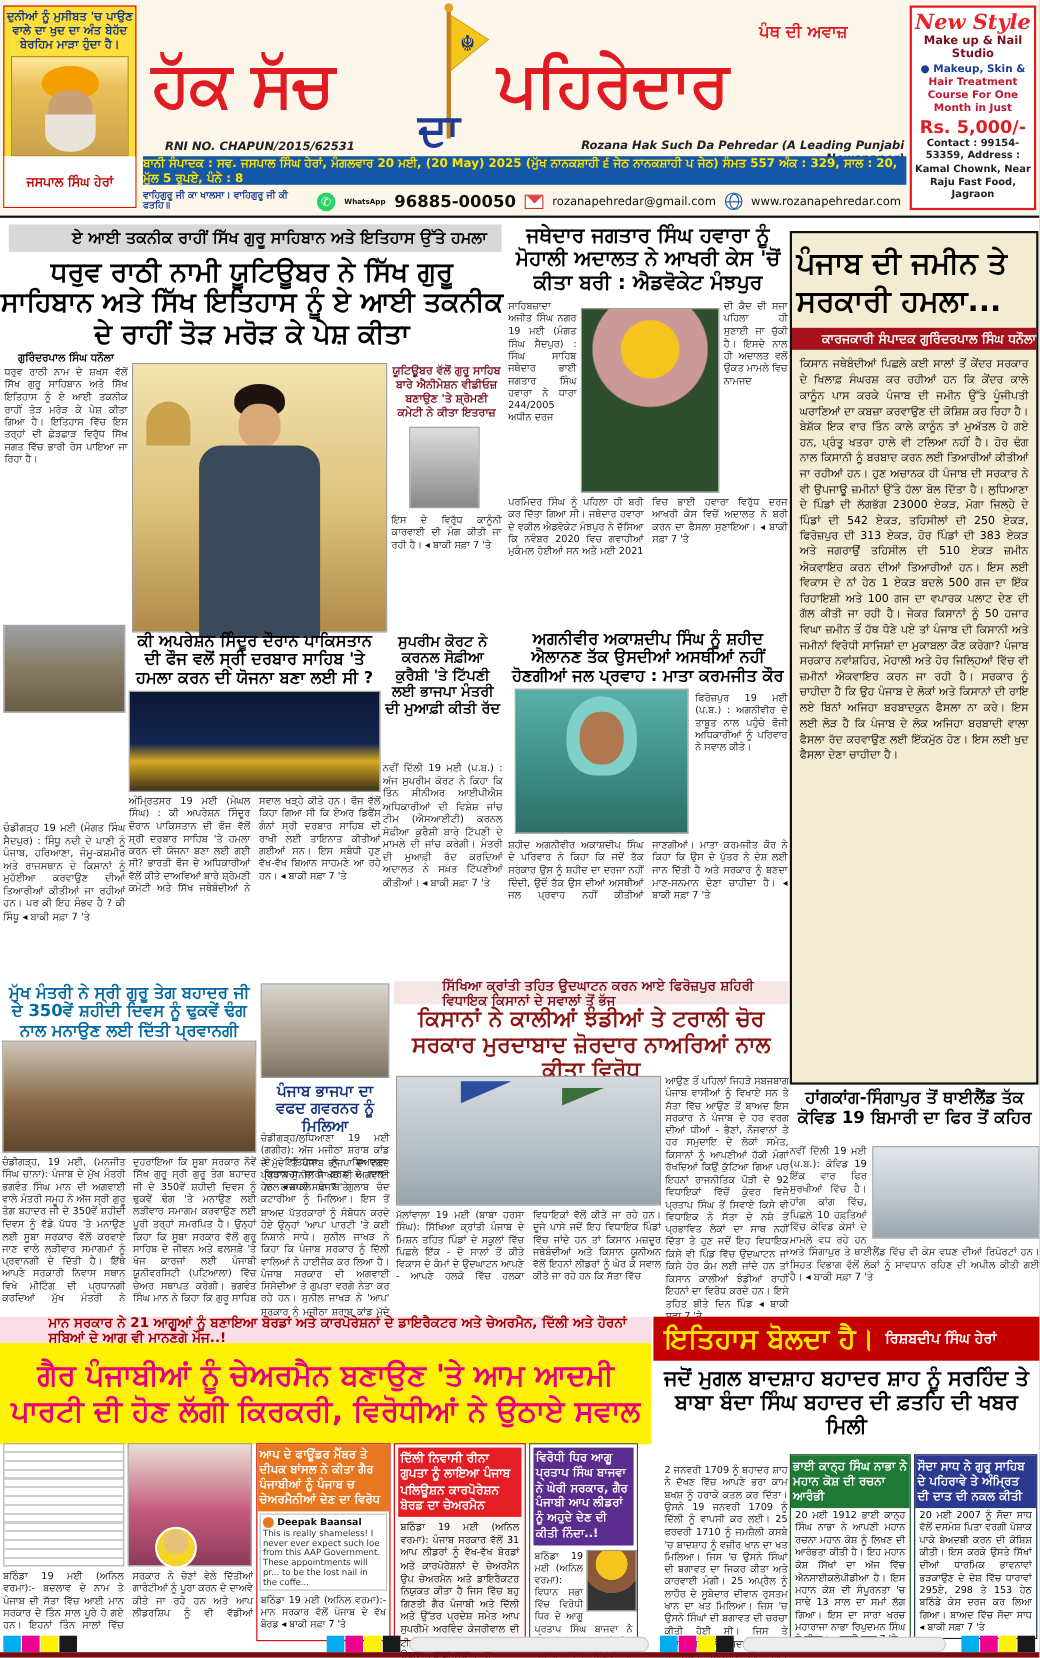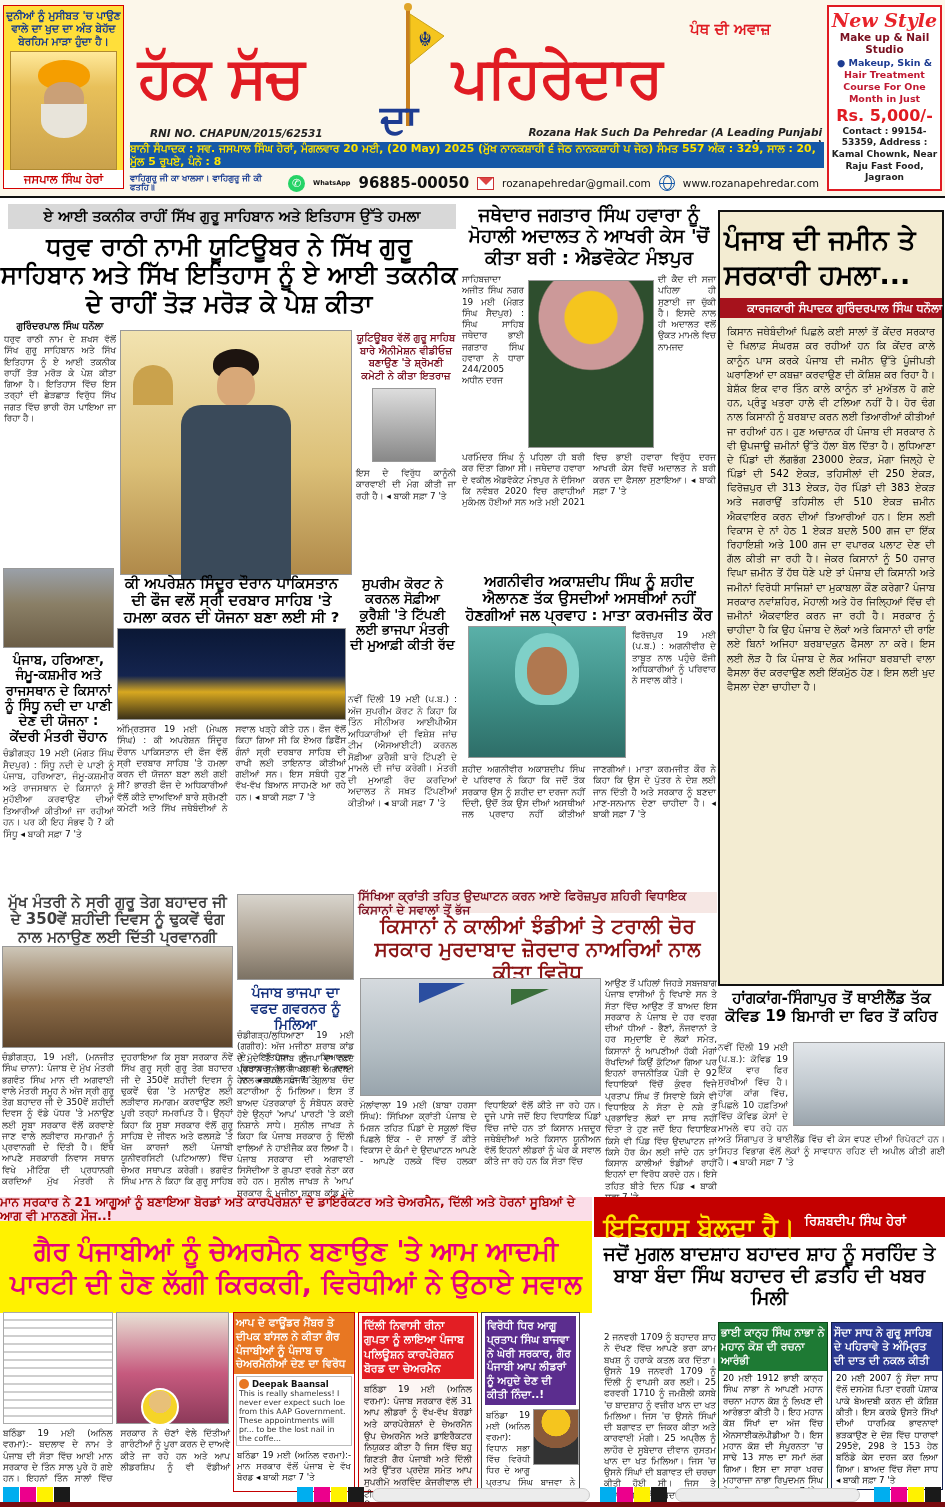--- a/index.html
+++ b/index.html
@@ -11,21 +11,21 @@
   .bt { font-size:9.5px; line-height:1.28; text-align:justify; color:#101010; }
 
   
   #header-band { left:0; top:0; width:945px; height:198px; background:#fcf7ea; border-bottom:2px solid #111; }
   #left-ad { left:3px; top:5px; width:121px; height:184px; background:#ffdf3a; border:1.5px solid #d40000; display:flex; flex-direction:column; }
   #left-ad .quote { color:#11368f; font-weight:bold; font-size:10.5px; text-align:center; padding:3px 2px; line-height:1.25; }
   #left-ad .photo { flex:1; margin:0 6px; background:linear-gradient(180deg,#ffe99a 0%,#e8c05a 30%,#caa24c 100%); border:1px solid #b08a30; position:relative; }
   #left-ad .photo .turban { position:absolute; left:50%; top:8px; transform:translateX(-50%); width:52px; height:30px; border-radius:50% 50% 45% 45%; background:#f59e00; }
   #left-ad .photo .face { position:absolute; left:50%; top:30px; transform:translateX(-50%); width:40px; height:34px; border-radius:45%; background:#caa077; }
   #left-ad .photo .beard { position:absolute; left:50%; top:52px; transform:translateX(-50%); width:46px; height:34px; border-radius:0 0 50% 50%; background:#e8e4da; }
-  #left-ad .name { background:#fff; color:#c40000; font-weight:bold; font-size:11.5px; text-align:center; padding:2px 0; }
+  #left-ad .name { background:#fff; color:#c40000; font-weight:bold; font-size:11.5px; text-align:center; padding:16px 0; }
   #mast-title1 { left:138px; top:44px; font-size:57px; font-weight:bold; color:#e01b22; letter-spacing:-1px; }
   #mast-title2 { left:452px; top:44px; font-size:57px; font-weight:bold; color:#e01b22; letter-spacing:-1px; }
   #mast-da { left:380px; top:96px; font-size:40px; font-weight:bold; color:#1d3c92; }
   #mast-tagline { left:690px; top:20px; font-size:15px; font-weight:bold; color:#e01b22; }
   #mast-flag { left:368px; top:2px; }
   #mast-rni { left:150px; top:127px; font-size:10.5px; font-weight:bold; font-style:italic; color:#222; }
   #mast-eng { left:470px; top:126px; width:352px; font-size:10.5px; font-weight:bold; font-style:italic; color:#222; text-align:right; }
   #mast-bar { left:130px; top:142px; width:694px; height:26px; background:#1558a7; color:#ffe400; font-weight:bold; font-size:10.8px; display:flex; align-items:center; justify-content:center; }
   #mast-contact { left:130px; top:170px; width:694px; height:26px; display:flex; align-items:center; gap:8px; font-size:10.5px; color:#111; }
   #mast-contact .wah { color:#11368f; font-size:8.5px; font-weight:bold; width:150px; line-height:1.1; }
@@ -39,21 +39,21 @@
   #right-ad { left:827px; top:5px; width:115px; height:186px; background:#fff; border:2px solid #e01b22; text-align:center; padding:2px; }
   #right-ad .brand { font-size:19px; font-weight:bold; font-style:italic; color:#e8232a; font-family:"DejaVu Serif","Liberation Serif",serif; }
   #right-ad .sub { font-size:10.5px; font-weight:bold; color:#7a1020; }
   #right-ad .offer { font-size:9.5px; font-weight:bold; color:#c01830; line-height:1.25; margin-top:2px; }
   #right-ad .offer::first-line { color:#1d3c92; }
   #right-ad .price { font-size:16px; font-weight:bold; color:#e01b22; margin:1px 0; }
   #right-ad .addr { font-size:9px; font-weight:bold; color:#222; line-height:1.3; }
 
   
   #lead-kicker { left:8px; top:204px; width:448px; height:25px; background:#d8d8d8; font-size:14.5px; }
-  #lead-kicker, .vcent { display:flex; align-items:center; justify-content:center; }
+  #lead-kicker, .vcent { display:flex; align-items:center; justify-content:center;padding-left:44px; }
   #lead-headline { left:0; top:233px; width:458px; font-size:24.5px; }
   #lead-byline { left:4px; top:320px; width:112px; font-size:9.5px; font-weight:bold; text-align:center; }
   #lead-col1 { left:4px; top:334px; width:112px; height:182px; }
   #lead-photo { left:120px; top:330px; width:232px; height:245px; background:linear-gradient(180deg,#f2e3b0 0%,#dcc078 55%,#b08a4a 100%); position:absolute; }
   #lead-photo .dome { position:absolute; left:12px; top:34px; width:40px; height:40px; border-radius:50% 50% 0 0; background:#caa24c; }
   #lead-photo .person { position:absolute; left:50%; top:18px; transform:translateX(-50%); width:120px; height:230px; }
   #lead-photo .hair { position:absolute; left:50%; top:0; transform:translateX(-50%); width:46px; height:30px; border-radius:50% 50% 40% 40%; background:#1d1410; }
   #lead-photo .face2 { position:absolute; left:50%; top:18px; transform:translateX(-50%); width:38px; height:40px; border-radius:45%; background:#d8a878; }
   #lead-photo .shirt { position:absolute; left:50%; top:56px; transform:translateX(-50%); width:110px; height:175px; border-radius:20px 20px 0 0; background:#3a4a5a; }
   #lead-sub { left:356px; top:332px; width:100px; font-size:10px; font-weight:bold; color:#7a1020; text-align:center; line-height:1.25; }
@@ -104,21 +104,21 @@
   #f-colr { left:605px; top:978px; width:112px; height:218px; font-size:8.8px; }
   #f-bottom { left:360px; top:1100px; width:241px; height:97px; column-count:2; column-gap:8px; }
   #cv-headline { left:718px; top:990px; width:227px; font-size:15.2px; }
   #cv-block { left:718px; top:1042px; width:227px; height:158px; }
   #cv-photo { float:right; width:152px; height:84px; margin:0 0 4px 5px; background:linear-gradient(180deg,#e2e6ea 0%,#c0c8ce 55%,#9aa4ac 100%); border:1px solid #999; }
 
   
   #aap-kicker { left:0; top:1197px; width:592px; height:24px; background:#fbdde8; color:#a00000; font-weight:bold; font-size:12.2px; }
   #aap-box { left:0; top:1221px; width:592px; height:92px; background:#fff200; display:flex; align-items:center; justify-content:center; }
   #aap-headline { font-size:26.5px; font-weight:bold; color:#e6007e; text-align:center; line-height:1.25; }
-  #hi-bar { left:594px; top:1197px; width:351px; height:40px; background:#c40000; display:flex; align-items:flex-start; gap:10px; padding:16px 10px; }
+  #hi-bar { left:594px; top:1197px; width:351px; height:40px; background:#c40000; display:flex; align-items:center; gap:10px; padding:4px 10px; }
   #hi-title { color:#ffe400; font-size:25px; font-weight:bold; }
   #hi-byline { color:#fff; font-size:13px; font-weight:bold; }
   #hi-headline { left:594px; top:1242px; width:351px; font-size:19px; }
 
   
   #atishi { left:3px; top:1312px; width:227px; height:180px; }
   #atishi .doc { position:absolute; left:0; top:0; width:110px; height:112px; background:repeating-linear-gradient(180deg,#fff 0 6px,#cfcfcf 6px 8px); border:1px solid #aaa; }
   #atishi .pic { position:absolute; left:113px; top:0; width:113px; height:112px; background:linear-gradient(180deg,#e8e0d4 0%,#c65a7e 55%,#8d3a5a 100%); border:1px solid #999; }
   #atishi .inset { position:absolute; left:138px; top:76px; width:38px; height:38px; border-radius:50%; background:radial-gradient(circle at 50% 35%, #e8c078 0 40%, #f5d428 41% 100%); border:2px solid #fff; }
   #atishi .txt { position:absolute; left:0; top:116px; width:227px; height:64px; column-count:2; column-gap:8px; }
@@ -226,39 +226,38 @@
   <div class="abs bt" id="ha-col2">ਦੀ ਕੈਦ ਦੀ ਸਜਾ ਪਹਿਲਾ ਹੀ ਸੁਣਾਈ ਜਾ ਚੁੱਕੀ ਹੈ। ਇਸਦੇ ਨਾਲ ਹੀ ਅਦਾਲਤ ਵਲੋਂ ਉਕਤ ਮਾਮਲੇ ਵਿਚ ਨਾਮਜਦ</div>
   <div class="abs bt" id="ha-bottom" style="font-size:8.8px">ਪਰਮਿੰਦਰ ਸਿੰਘ ਨੂੰ ਪਹਿਲਾ ਹੀ ਬਰੀ ਕਰ ਦਿੱਤਾ ਗਿਆ ਸੀ। ਜਥੇਦਾਰ ਹਵਾਰਾ ਦੇ ਵਕੀਲ ਐਡਵੋਕੇਟ ਮੰਝਪੁਰ ਨੇ ਦੱਸਿਆ ਕਿ ਨਵੰਬਰ 2020 ਵਿਚ ਗਵਾਹੀਆਂ ਮੁਕੰਮਲ ਹੋਈਆਂ ਸਨ ਅਤੇ ਮਈ 2021 ਵਿਚ ਭਾਈ ਹਵਾਰਾ ਵਿਰੁੱਧ ਦਰਜ ਆਖਰੀ ਕੇਸ ਵਿਚੋਂ ਅਦਾਲਤ ਨੇ ਬਰੀ ਕਰਨ ਦਾ ਫੈਸਲਾ ਸੁਣਾਇਆ।  ◂ ਬਾਕੀ ਸਫ਼ਾ 7 'ਤੇ</div>
 
   <div class="abs" id="sidebar">
     <div id="sb-headline">ਪੰਜਾਬ ਦੀ ਜਮੀਨ ਤੇ ਸਰਕਾਰੀ ਹਮਲਾ...</div>
     <div id="sb-editor">ਕਾਰਜਕਾਰੀ ਸੰਪਾਦਕ ਗੁਰਿੰਦਰਪਾਲ ਸਿੰਘ ਧਨੌਲਾ</div>
     <div id="sb-body">ਕਿਸਾਨ ਜਥੇਬੰਦੀਆਂ ਪਿਛਲੇ ਕਈ ਸਾਲਾਂ ਤੋਂ ਕੇਂਦਰ ਸਰਕਾਰ ਦੇ ਖਿਲਾਫ਼ ਸੰਘਰਸ਼ ਕਰ ਰਹੀਆਂ ਹਨ ਕਿ ਕੇਂਦਰ ਕਾਲੇ ਕਾਨੂੰਨ ਪਾਸ ਕਰਕੇ ਪੰਜਾਬ ਦੀ ਜਮੀਨ ਉੱਤੇ ਪੂੰਜੀਪਤੀ ਘਰਾਣਿਆਂ ਦਾ ਕਬਜ਼ਾ ਕਰਵਾਉਣ ਦੀ ਕੋਸ਼ਿਸ਼ ਕਰ ਰਿਹਾ ਹੈ। ਬੇਸ਼ੱਕ ਇਕ ਵਾਰ ਤਿੰਨ ਕਾਲੇ ਕਾਨੂੰਨ ਤਾਂ ਮੁਅੱਤਲ ਹੋ ਗਏ ਹਨ, ਪ੍ਰੰਤੂ ਖਤਰਾ ਹਾਲੇ ਵੀ ਟਲਿਆ ਨਹੀਂ ਹੈ। ਹੋਰ ਢੰਗ ਨਾਲ ਕਿਸਾਨੀ ਨੂੰ ਬਰਬਾਦ ਕਰਨ ਲਈ ਤਿਆਰੀਆਂ ਕੀਤੀਆਂ ਜਾ ਰਹੀਆਂ ਹਨ। ਹੁਣ ਅਚਾਨਕ ਹੀ ਪੰਜਾਬ ਦੀ ਸਰਕਾਰ ਨੇ ਵੀ ਉਪਜਾਊ ਜ਼ਮੀਨਾਂ ਉੱਤੇ ਹੱਲਾ ਬੋਲ ਦਿੱਤਾ ਹੈ। ਲੁਧਿਆਣਾ ਦੇ ਪਿੰਡਾਂ ਦੀ ਲੱਗਭੱਗ 23000 ਏਕੜ, ਮੋਗਾ ਜਿਲ੍ਹੇ ਦੇ ਪਿੰਡਾਂ ਦੀ 542 ਏਕੜ, ਤਹਿਸੀਲਾਂ ਦੀ 250 ਏਕੜ, ਫਿਰੋਜ਼ਪੁਰ ਦੀ 313 ਏਕੜ, ਹੋਰ ਪਿੰਡਾਂ ਦੀ 383 ਏਕੜ ਅਤੇ ਜਗਰਾਉਂ ਤਹਿਸੀਲ ਦੀ 510 ਏਕੜ ਜ਼ਮੀਨ ਐਕਵਾਇਰ ਕਰਨ ਦੀਆਂ ਤਿਆਰੀਆਂ ਹਨ। ਇਸ ਲਈ ਵਿਕਾਸ ਦੇ ਨਾਂ ਹੇਠ 1 ਏਕੜ ਬਦਲੇ 500 ਗਜ ਦਾ ਇੱਕ ਰਿਹਾਇਸ਼ੀ ਅਤੇ 100 ਗਜ ਦਾ ਵਪਾਰਕ ਪਲਾਟ ਦੇਣ ਦੀ ਗੱਲ ਕੀਤੀ ਜਾ ਰਹੀ ਹੈ। ਜੇਕਰ ਕਿਸਾਨਾਂ ਨੂੰ 50 ਹਜਾਰ ਵਿਘਾ ਜ਼ਮੀਨ ਤੋਂ ਹੱਥ ਧੋਣੇ ਪਏ ਤਾਂ ਪੰਜਾਬ ਦੀ ਕਿਸਾਨੀ ਅਤੇ ਜਮੀਨਾਂ ਵਿਰੋਧੀ ਸਾਜਿਸ਼ਾਂ ਦਾ ਮੁਕਾਬਲਾ ਕੌਣ ਕਰੇਗਾ? ਪੰਜਾਬ ਸਰਕਾਰ ਨਵਾਂਸ਼ਹਿਰ, ਮੋਹਾਲੀ ਅਤੇ ਹੋਰ ਜਿਲ੍ਹਿਆਂ ਵਿੱਚ ਵੀ ਜ਼ਮੀਨਾਂ ਐਕਵਾਇਰ ਕਰਨ ਜਾ ਰਹੀ ਹੈ। ਸਰਕਾਰ ਨੂੰ ਚਾਹੀਦਾ ਹੈ ਕਿ ਉਹ ਪੰਜਾਬ ਦੇ ਲੋਕਾਂ ਅਤੇ ਕਿਸਾਨਾਂ ਦੀ ਰਾਇ ਲਏ ਬਿਨਾਂ ਅਜਿਹਾ ਬਰਬਾਦਕੁਨ ਫੈਸਲਾ ਨਾ ਕਰੇ। ਇਸ ਲਈ ਲੋੜ ਹੈ ਕਿ ਪੰਜਾਬ ਦੇ ਲੋਕ ਅਜਿਹਾ ਬਰਬਾਦੀ ਵਾਲਾ ਫੈਸਲਾ ਰੱਦ ਕਰਵਾਉਣ ਲਈ ਇੱਕਮੁੱਠ ਹੋਣ। ਇਸ ਲਈ ਖੁਦ ਫੈਸਲਾ ਦੇਣਾ ਚਾਹੀਦਾ ਹੈ।</div>
   </div>
 
   <div class="abs ph" id="indus-photo"></div>
-  <div class="abs hl" id="indus-headline">ਪੰਜਾਬ, ਹਰਿਆਣਾ, ਜੰਮੂ-ਕਸ਼ਮੀਰ ਅਤੇ ਰਾਜਸਥਾਨ ਦੇ ਕਿਸਾਨਾਂ ਨੂੰ ਸਿੰਧੂ ਨਦੀ ਦਾ ਪਾਣੀ ਦੇਣ ਦੀ ਯੋਜਨਾ : ਕੇਂਦਰੀ ਮੰਤਰੀ ਚੌਹਾਨ</div>
   <div class="abs bt" id="indus-body">ਚੰਡੀਗੜ੍ਹ 19 ਮਈ (ਮੰਗਤ ਸਿੰਘ ਸੈਦਪੁਰ) : ਸਿੰਧੂ ਨਦੀ ਦੇ ਪਾਣੀ ਨੂੰ ਪੰਜਾਬ, ਹਰਿਆਣਾ, ਜੰਮੂ-ਕਸ਼ਮੀਰ ਅਤੇ ਰਾਜਸਥਾਨ ਦੇ ਕਿਸਾਨਾਂ ਨੂੰ ਮੁਹੱਈਆ ਕਰਵਾਉਣ ਦੀਆਂ ਤਿਆਰੀਆਂ ਕੀਤੀਆਂ ਜਾ ਰਹੀਆਂ ਹਨ। ਪਰ ਕੀ ਇਹ ਸੰਭਵ ਹੈ ? ਕੀ ਸਿੰਧੂ  ◂ ਬਾਕੀ ਸਫ਼ਾ 7 'ਤੇ</div>
 
   <div class="abs hl" id="temple-headline">ਕੀ ਅਪਰੇਸ਼ਨ ਸਿੰਦੂਰ ਦੌਰਾਨ ਪਾਕਿਸਤਾਨ ਦੀ ਫੌਜ ਵਲੋਂ ਸ੍ਰੀ ਦਰਬਾਰ ਸਾਹਿਬ 'ਤੇ ਹਮਲਾ ਕਰਨ ਦੀ ਯੋਜਨਾ ਬਣਾ ਲਈ ਸੀ ?</div>
   <div class="abs ph" id="temple-photo"></div>
   <div class="abs bt" id="temple-body" style="font-size:8.8px">ਅੰਮ੍ਰਿਤਸਰ 19 ਮਈ (ਮੇਘਲ ਸਿੰਘ) : ਕੀ ਅਪਰੇਸ਼ਨ ਸਿੰਦੂਰ ਦੌਰਾਨ ਪਾਕਿਸਤਾਨ ਦੀ ਫੌਜ ਵੱਲੋਂ ਸ੍ਰੀ ਦਰਬਾਰ ਸਾਹਿਬ 'ਤੇ ਹਮਲਾ ਕਰਨ ਦੀ ਯੋਜਨਾ ਬਣਾ ਲਈ ਗਈ ਸੀ? ਭਾਰਤੀ ਫੌਜ ਦੇ ਅਧਿਕਾਰੀਆਂ ਵੱਲੋਂ ਕੀਤੇ ਦਾਅਵਿਆਂ ਬਾਰੇ ਸ਼੍ਰੋਮਣੀ ਕਮੇਟੀ ਅਤੇ ਸਿੱਖ ਜਥੇਬੰਦੀਆਂ ਨੇ ਸਵਾਲ ਖੜ੍ਹੇ ਕੀਤੇ ਹਨ। ਫੌਜ ਵੱਲੋਂ ਕਿਹਾ ਗਿਆ ਸੀ ਕਿ ਏਅਰ ਡਿਫੈਂਸ ਗੰਨਾਂ ਸ੍ਰੀ ਦਰਬਾਰ ਸਾਹਿਬ ਦੀ ਰਾਖੀ ਲਈ ਤਾਇਨਾਤ ਕੀਤੀਆਂ ਗਈਆਂ ਸਨ। ਇਸ ਸਬੰਧੀ ਹੁਣ ਵੱਖ-ਵੱਖ ਬਿਆਨ ਸਾਹਮਣੇ ਆ ਰਹੇ ਹਨ।  ◂ ਬਾਕੀ ਸਫ਼ਾ 7 'ਤੇ</div>
 
   <div class="abs hl" id="court-headline">ਸੁਪਰੀਮ ਕੋਰਟ ਨੇ ਕਰਨਲ ਸੋਫ਼ੀਆ ਕੁਰੈਸ਼ੀ 'ਤੇ ਟਿੱਪਣੀ ਲਈ ਭਾਜਪਾ ਮੰਤਰੀ ਦੀ ਮੁਆਫ਼ੀ ਕੀਤੀ ਰੱਦ</div>
   <div class="abs bt" id="court-body">ਨਵੀਂ ਦਿੱਲੀ 19 ਮਈ (ਪ.ਬ.) : ਅੱਜ ਸੁਪਰੀਮ ਕੋਰਟ ਨੇ ਕਿਹਾ ਕਿ ਤਿੰਨ ਸੀਨੀਅਰ ਆਈਪੀਐਸ ਅਧਿਕਾਰੀਆਂ ਦੀ ਵਿਸ਼ੇਸ਼ ਜਾਂਚ ਟੀਮ (ਐਸਆਈਟੀ) ਕਰਨਲ ਸੋਫ਼ੀਆ ਕੁਰੈਸ਼ੀ ਬਾਰੇ ਟਿੱਪਣੀ ਦੇ ਮਾਮਲੇ ਦੀ ਜਾਂਚ ਕਰੇਗੀ। ਮੰਤਰੀ ਦੀ ਮੁਆਫ਼ੀ ਰੱਦ ਕਰਦਿਆਂ ਅਦਾਲਤ ਨੇ ਸਖ਼ਤ ਟਿੱਪਣੀਆਂ ਕੀਤੀਆਂ।  ◂ ਬਾਕੀ ਸਫ਼ਾ 7 'ਤੇ</div>
 
   <div class="abs hl" id="ag-headline">ਅਗਨੀਵੀਰ ਅਕਾਸ਼ਦੀਪ ਸਿੰਘ ਨੂੰ ਸ਼ਹੀਦ ਐਲਾਨਣ ਤੱਕ ਉਸਦੀਆਂ ਅਸਥੀਆਂ ਨਹੀਂ ਹੋਣਗੀਆਂ ਜਲ ਪ੍ਰਵਾਹ : ਮਾਤਾ ਕਰਮਜੀਤ ਕੌਰ</div>
   <div class="abs ph" id="ag-photo">
     <div class="scarf"></div>
     <div class="face3"></div>
   </div>
   <div class="abs bt" id="ag-col">ਫਿਰੋਜ਼ਪੁਰ 19 ਮਈ (ਪ.ਬ.) : ਅਗਨੀਵੀਰ ਦੇ ਤਾਬੂਤ ਨਾਲ ਪਹੁੰਚੇ ਫੌਜੀ ਅਧਿਕਾਰੀਆਂ ਨੂੰ ਪਰਿਵਾਰ ਨੇ ਸਵਾਲ ਕੀਤੇ।</div>
   <div class="abs bt" id="ag-bottom" style="font-size:8.8px">ਸ਼ਹੀਦ ਅਗਨੀਵੀਰ ਅਕਾਸ਼ਦੀਪ ਸਿੰਘ ਦੇ ਪਰਿਵਾਰ ਨੇ ਕਿਹਾ ਕਿ ਜਦੋਂ ਤੱਕ ਸਰਕਾਰ ਉਸ ਨੂੰ ਸ਼ਹੀਦ ਦਾ ਦਰਜਾ ਨਹੀਂ ਦਿੰਦੀ, ਉਦੋਂ ਤੱਕ ਉਸ ਦੀਆਂ ਅਸਥੀਆਂ ਜਲ ਪ੍ਰਵਾਹ ਨਹੀਂ ਕੀਤੀਆਂ ਜਾਣਗੀਆਂ। ਮਾਤਾ ਕਰਮਜੀਤ ਕੌਰ ਨੇ ਕਿਹਾ ਕਿ ਉਸ ਦੇ ਪੁੱਤਰ ਨੇ ਦੇਸ਼ ਲਈ ਜਾਨ ਦਿੱਤੀ ਹੈ ਅਤੇ ਸਰਕਾਰ ਨੂੰ ਬਣਦਾ ਮਾਣ-ਸਨਮਾਨ ਦੇਣਾ ਚਾਹੀਦਾ ਹੈ।  ◂ ਬਾਕੀ ਸਫ਼ਾ 7 'ਤੇ</div>
 
-  <div class="abs hl" id="cm-headline" style="color:#404040">ਮੁੱਖ ਮੰਤਰੀ ਨੇ ਸ੍ਰੀ ਗੁਰੂ ਤੇਗ ਬਹਾਦਰ ਜੀ ਦੇ 350ਵੇਂ ਸ਼ਹੀਦੀ ਦਿਵਸ ਨੂੰ ਢੁਕਵੇਂ ਢੰਗ ਨਾਲ ਮਨਾਉਣ ਲਈ ਦਿੱਤੀ ਪ੍ਰਵਾਨਗੀ</div>
+  <div class="abs hl" id="cm-headline" style="color:#0369a1">ਮੁੱਖ ਮੰਤਰੀ ਨੇ ਸ੍ਰੀ ਗੁਰੂ ਤੇਗ ਬਹਾਦਰ ਜੀ ਦੇ 350ਵੇਂ ਸ਼ਹੀਦੀ ਦਿਵਸ ਨੂੰ ਢੁਕਵੇਂ ਢੰਗ ਨਾਲ ਮਨਾਉਣ ਲਈ ਦਿੱਤੀ ਪ੍ਰਵਾਨਗੀ</div>
   <div class="abs ph" id="cm-photo"></div>
   <div class="abs bt" id="cm-body" style="font-size:8.8px">ਚੰਡੀਗੜ੍ਹ, 19 ਮਈ, (ਮਨਜੀਤ ਸਿੰਘ ਚਾਨਾ): ਪੰਜਾਬ ਦੇ ਮੁੱਖ ਮੰਤਰੀ ਭਗਵੰਤ ਸਿੰਘ ਮਾਨ ਦੀ ਅਗਵਾਈ ਵਾਲੇ ਮੰਤਰੀ ਸਮੂਹ ਨੇ ਅੱਜ ਸ੍ਰੀ ਗੁਰੂ ਤੇਗ ਬਹਾਦਰ ਜੀ ਦੇ 350ਵੇਂ ਸ਼ਹੀਦੀ ਦਿਵਸ ਨੂੰ ਵੱਡੇ ਪੱਧਰ 'ਤੇ ਮਨਾਉਣ ਲਈ ਸੂਬਾ ਸਰਕਾਰ ਵੱਲੋਂ ਕਰਵਾਏ ਜਾਣ ਵਾਲੇ ਲੜੀਵਾਰ ਸਮਾਗਮਾਂ ਨੂੰ ਪ੍ਰਵਾਨਗੀ ਦੇ ਦਿੱਤੀ ਹੈ। ਇੱਥੇ ਆਪਣੇ ਸਰਕਾਰੀ ਨਿਵਾਸ ਸਥਾਨ ਵਿਖੇ ਮੀਟਿੰਗ ਦੀ ਪ੍ਰਧਾਨਗੀ ਕਰਦਿਆਂ ਮੁੱਖ ਮੰਤਰੀ ਨੇ ਦੁਹਰਾਇਆ ਕਿ ਸੂਬਾ ਸਰਕਾਰ ਨੌਵੇਂ ਸਿੱਖ ਗੁਰੂ ਸ੍ਰੀ ਗੁਰੂ ਤੇਗ ਬਹਾਦਰ ਜੀ ਦੇ 350ਵੇਂ ਸ਼ਹੀਦੀ ਦਿਵਸ ਨੂੰ ਢੁਕਵੇਂ ਢੰਗ 'ਤੇ ਮਨਾਉਣ ਲਈ ਲੜੀਵਾਰ ਸਮਾਗਮ ਕਰਵਾਉਣ ਲਈ ਪੂਰੀ ਤਰ੍ਹਾਂ ਸਮਰਪਿਤ ਹੈ। ਉਨ੍ਹਾਂ ਕਿਹਾ ਕਿ ਸੂਬਾ ਸਰਕਾਰ ਵੱਲੋਂ ਗੁਰੂ ਸਾਹਿਬ ਦੇ ਜੀਵਨ ਅਤੇ ਫਲਸਫ਼ੇ 'ਤੇ ਖੋਜ ਕਾਰਜਾਂ ਲਈ ਪੰਜਾਬੀ ਯੂਨੀਵਰਸਿਟੀ (ਪਟਿਆਲਾ) ਵਿੱਚ ਚੇਅਰ ਸਥਾਪਤ ਕਰੇਗੀ। ਭਗਵੰਤ ਸਿੰਘ ਮਾਨ ਨੇ ਕਿਹਾ ਕਿ ਗੁਰੂ ਸਾਹਿਬ ਦੇ ਇਤਿਹਾਸ ਨੂੰ ਬਿਆਨਦਾ ਕਿਤਾਬਚਾ ਜਾਰੀ ਕਰਨ ਦੇ ਨਾਲ-ਨਾਲ  ◂ ਬਾਕੀ ਸਫ਼ਾ 7 'ਤੇ</div>
 
   <div class="abs ph" id="bjp-photo"></div>
   <div class="abs hl" id="bjp-headline">ਪੰਜਾਬ ਭਾਜਪਾ ਦਾ ਵਫਦ ਗਵਰਨਰ ਨੂੰ ਮਿਲਿਆ</div>
   <div class="abs bt" id="bjp-body">ਚੰਡੀਗੜ੍ਹ/ਲੁਧਿਆਣਾ 19 ਮਈ (ਗਗੀਰ): ਅੱਜ ਮਜੀਠਾ ਸ਼ਰਾਬ ਕਾਂਡ ਦੇ ਮੁੱਦੇ 'ਤੇ ਪੰਜਾਬ ਭਾਜਪਾ ਦਾ ਵਫ਼ਦ ਪ੍ਰਧਾਨ ਸੁਨੀਲ ਜਾਖੜ ਦੀ ਅਗਵਾਈ ਹੇਠ ਰਾਜਪਾਲ ਪੰਜਾਬ ਗੁਲਾਬ ਚੰਦ ਕਟਾਰੀਆ ਨੂੰ ਮਿਲਿਆ। ਇਸ ਤੋਂ ਬਾਅਦ ਪੱਤਰਕਾਰਾਂ ਨੂੰ ਸੰਬੋਧਨ ਕਰਦੇ ਹੋਏ ਉਨ੍ਹਾਂ 'ਆਪ' ਪਾਰਟੀ 'ਤੇ ਕਈ ਨਿਸ਼ਾਨੇ ਸਾਧੇ। ਸੁਨੀਲ ਜਾਖੜ ਨੇ ਕਿਹਾ ਕਿ ਪੰਜਾਬ ਸਰਕਾਰ ਨੂੰ ਦਿੱਲੀ ਵਾਲਿਆਂ ਨੇ ਹਾਈਜੈਕ ਕਰ ਲਿਆ ਹੈ। ਪੰਜਾਬ ਸਰਕਾਰ ਦੀ ਅਗਵਾਈ ਸਿਸੋਦੀਆ ਤੇ ਗੁਪਤਾ ਵਰਗੇ ਨੇਤਾ ਕਰ ਰਹੇ ਹਨ। ਸੁਨੀਲ ਜਾਖੜ ਨੇ 'ਆਪ' ਸਰਕਾਰ ਨੂੰ ਮਜੀਠਾ ਸ਼ਰਾਬ ਕਾਂਡ ਮੁੱਦੇ 'ਤੇ ਘੇਰਿਆ। ਉਨ੍ਹਾਂ ਕਿਹਾ ਪੰਜਾਬ 'ਚ ਹਾਲ ਹੀ 'ਚ  ◂ ਬਾਕੀ ਸਫ਼ਾ 7 'ਤੇ</div>
 
   <div class="abs vcent" id="f-kicker">ਸਿੱਖਿਆ ਕ੍ਰਾਂਤੀ ਤਹਿਤ ਉਦਘਾਟਨ ਕਰਨ ਆਏ ਫਿਰੋਜ਼ਪੁਰ ਸ਼ਹਿਰੀ ਵਿਧਾਇਕ ਕਿਸਾਨਾਂ ਦੇ ਸਵਾਲਾਂ ਤੋਂ ਭੱਜ</div>
   <div class="abs hl" id="f-headline">ਕਿਸਾਨਾਂ ਨੇ ਕਾਲੀਆਂ ਝੰਡੀਆਂ ਤੇ ਟਰਾਲੀ ਚੋਰ ਸਰਕਾਰ ਮੁਰਦਾਬਾਦ ਜ਼ੋਰਦਾਰ ਨਾਅਰਿਆਂ ਨਾਲ ਕੀਤਾ ਵਿਰੋਧ</div>
   <div class="abs ph" id="f-photo">

